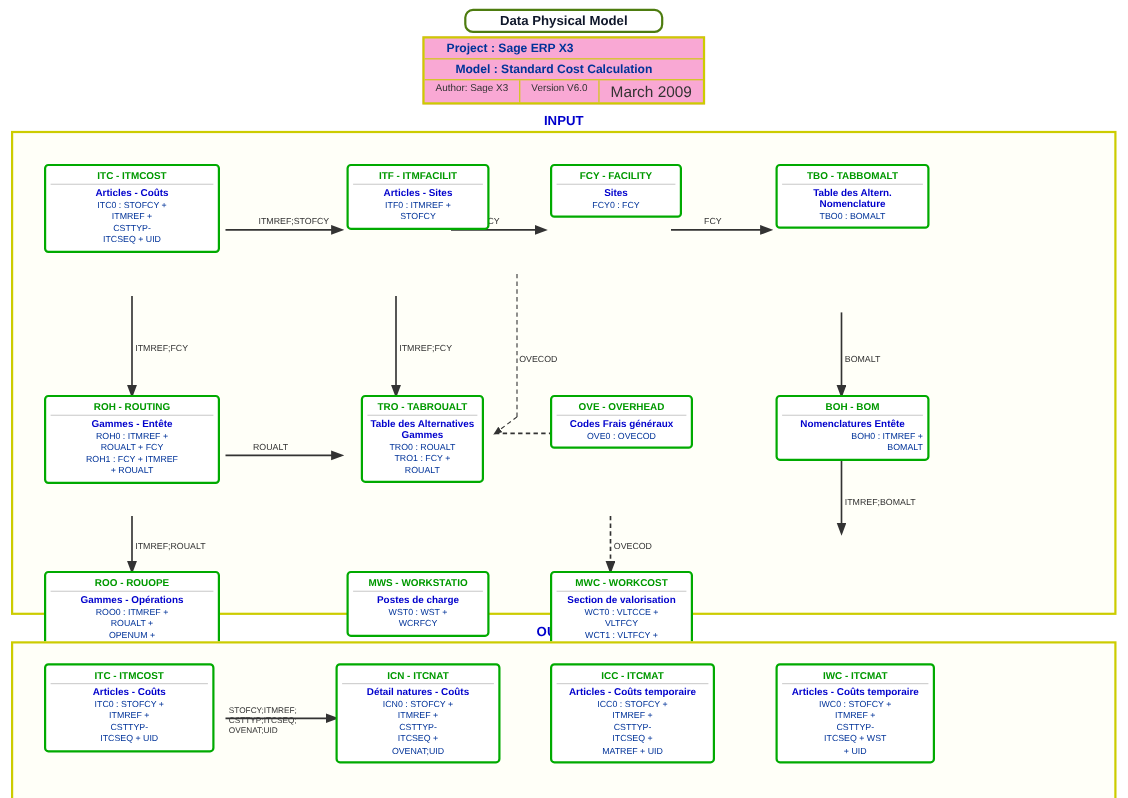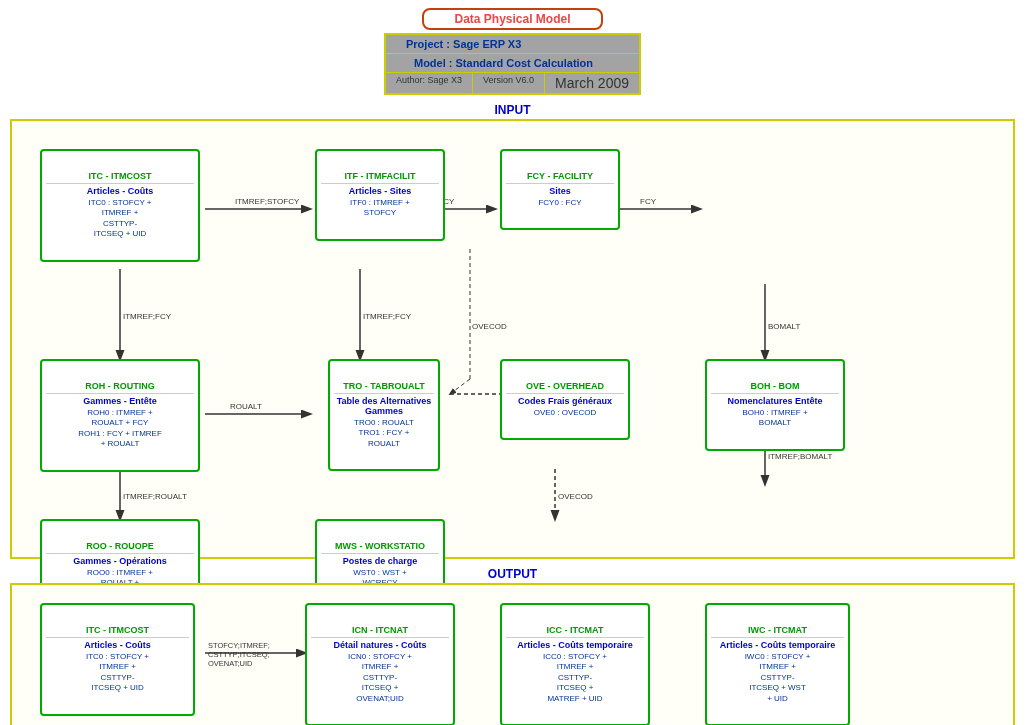--- a/index.html
+++ b/index.html
@@ -13,24 +13,24 @@
     }
 
     
     .title-area {
       display: flex;
       flex-direction: column;
       align-items: center;
       padding: 8px 0 4px 0;
     }
     .title-box {
-      border: 2px solid #c2410c;
+      border: 2px solid #4d7c0f;
       border-radius: 8px;
       padding: 2px 30px;
-      color: #ef4444;
+      color: #0f172a;
       font-weight: bold;
       font-size: 12px;
       margin-bottom: 3px;
     }
 
     
     .section-label {
       text-align: center;
       font-weight: bold;
       color: #0000cc;
@@ -46,21 +46,21 @@
       background: #fffff8;
       position: relative;
     }
 
     
     .node {
       position: absolute;
       border: 2px solid #00aa00;
       border-radius: 4px;
       background: #fff;
-      padding: 20px 4px;
+      padding: 4px 4px;
       text-align: center;
     }
     .node-title {
       color: #009900;
       font-weight: bold;
       font-size: 9px;
       border-bottom: 1px solid #cccccc;
       padding-bottom: 2px;
       margin-bottom: 2px;
     }
@@ -99,21 +99,21 @@
       width: 100%;
       height: 100%;
       pointer-events: none;
     }
   </style>
 </head>
 <body>
 
 <div class="title-area">
   <div class="title-box">Data Physical Model</div>
-  <div style="display:flex; flex-direction:column; border:2px solid #cccc00; background:#a3a3a3; padding:0;">
+  <div style="display:flex; flex-direction:column; border:2px solid #cccc00; background:#f9a8d4; padding:0;">
     <div style="padding:3px 20px; color:#003399; font-weight:bold; font-size:11px; border-bottom:1px solid #cccc00;">Project : Sage ERP X3</div>
     <div style="padding:3px 28px; color:#003399; font-weight:bold; font-size:11px; border-bottom:1px solid #cccc00;">Model   : Standard Cost Calculation</div>
     <div style="display:flex;">
       <div style="padding:2px 10px; font-size:9px; color:#333; border-right:1px solid #cccc00;">Author: Sage X3</div>
       <div style="padding:2px 10px; font-size:9px; color:#333; border-right:1px solid #cccc00;text-align:center;">Version V6.0</div>
       <div style="padding:2px 10px; font-size:14px; color:#333;">March 2009</div>
     </div>
   </div>
 </div>
 
@@ -191,20 +191,25 @@
       <div class="node-content" style="white-space:pre-line;">ITF0 : ITMREF +
   STOFCY</div>
     </div>
 
     <div class="node" style="left:480px; top:20px; width:120px;">
       <div class="node-title">FCY - FACILITY</div>
       <div class="node-subtitle">Sites</div>
       <div class="node-content" style="white-space:pre-line;">FCY0 : FCY</div>
     </div>
 
+    <div class="node" style="left:685px; top:20px; width:140px;">
+      <div class="node-title">TBO - TABBOMALT</div>
+      <div class="node-subtitle">Table des Altern. Nomenclature</div>
+      <div class="node-content" style="white-space:pre-line;">TBO0 : BOMALT</div>
+    </div>
 
     <div class="node" style="left:20px; top:230px; width:160px;">
       <div class="node-title">ROH - ROUTING</div>
       <div class="node-subtitle">Gammes - Entête</div>
       <div class="node-content" style="white-space:pre-line;">ROH0 : ITMREF +
   ROUALT + FCY
 ROH1 : FCY + ITMREF
   + ROUALT</div>
     </div>
 
@@ -218,40 +223,48 @@
 
     <div class="node" style="left:480px; top:230px; width:130px;">
       <div class="node-title">OVE - OVERHEAD</div>
       <div class="node-subtitle">Codes Frais généraux</div>
       <div class="node-content" style="white-space:pre-line;">OVE0 : OVECOD</div>
     </div>
 
     <div class="node" style="left:685px; top:230px; width:140px;">
       <div class="node-title">BOH - BOM</div>
       <div class="node-subtitle">Nomenclatures Entête</div>
-      <div class="node-content" style="white-space:pre-line;">BOH0 : ITMREF +
+      <div class="node-content" style="white-space:pre-line;text-align:right;">BOH0 : ITMREF +
   BOMALT</div>
     </div>
 
     <div class="node" style="left:20px; top:390px; width:160px;">
       <div class="node-title">ROO - ROUOPE</div>
       <div class="node-subtitle">Gammes - Opérations</div>
       <div class="node-content" style="white-space:pre-line;">ROO0 : ITMREF +
   ROUALT +
   OPENUM +
   RPLIND</div>
     </div>
 
     <div class="node" style="left:295px; top:390px; width:130px;">
       <div class="node-title">MWS - WORKSTATIO</div>
       <div class="node-subtitle">Postes de charge</div>
       <div class="node-content" style="white-space:pre-line;">WST0 : WST +
   WCRFCY</div>
     </div>
 
+    <div class="node" style="left:480px; top:390px; width:130px;">
+      <div class="node-title">MWC - WORKCOST</div>
+      <div class="node-subtitle">Section de valorisation</div>
+      <div class="node-content" style="white-space:pre-line;">WCT0 : VLTCCE +
+  VLTFCY
+WCT1 : VLTFCY +
+  VLTCCE</div>
+    </div>
 
 
   </div>
 </div>
 
 <div class="section-label">OUTPUT</div>
 
 <div class="outer-box">
   <div class="output-area diagram-container">
 

